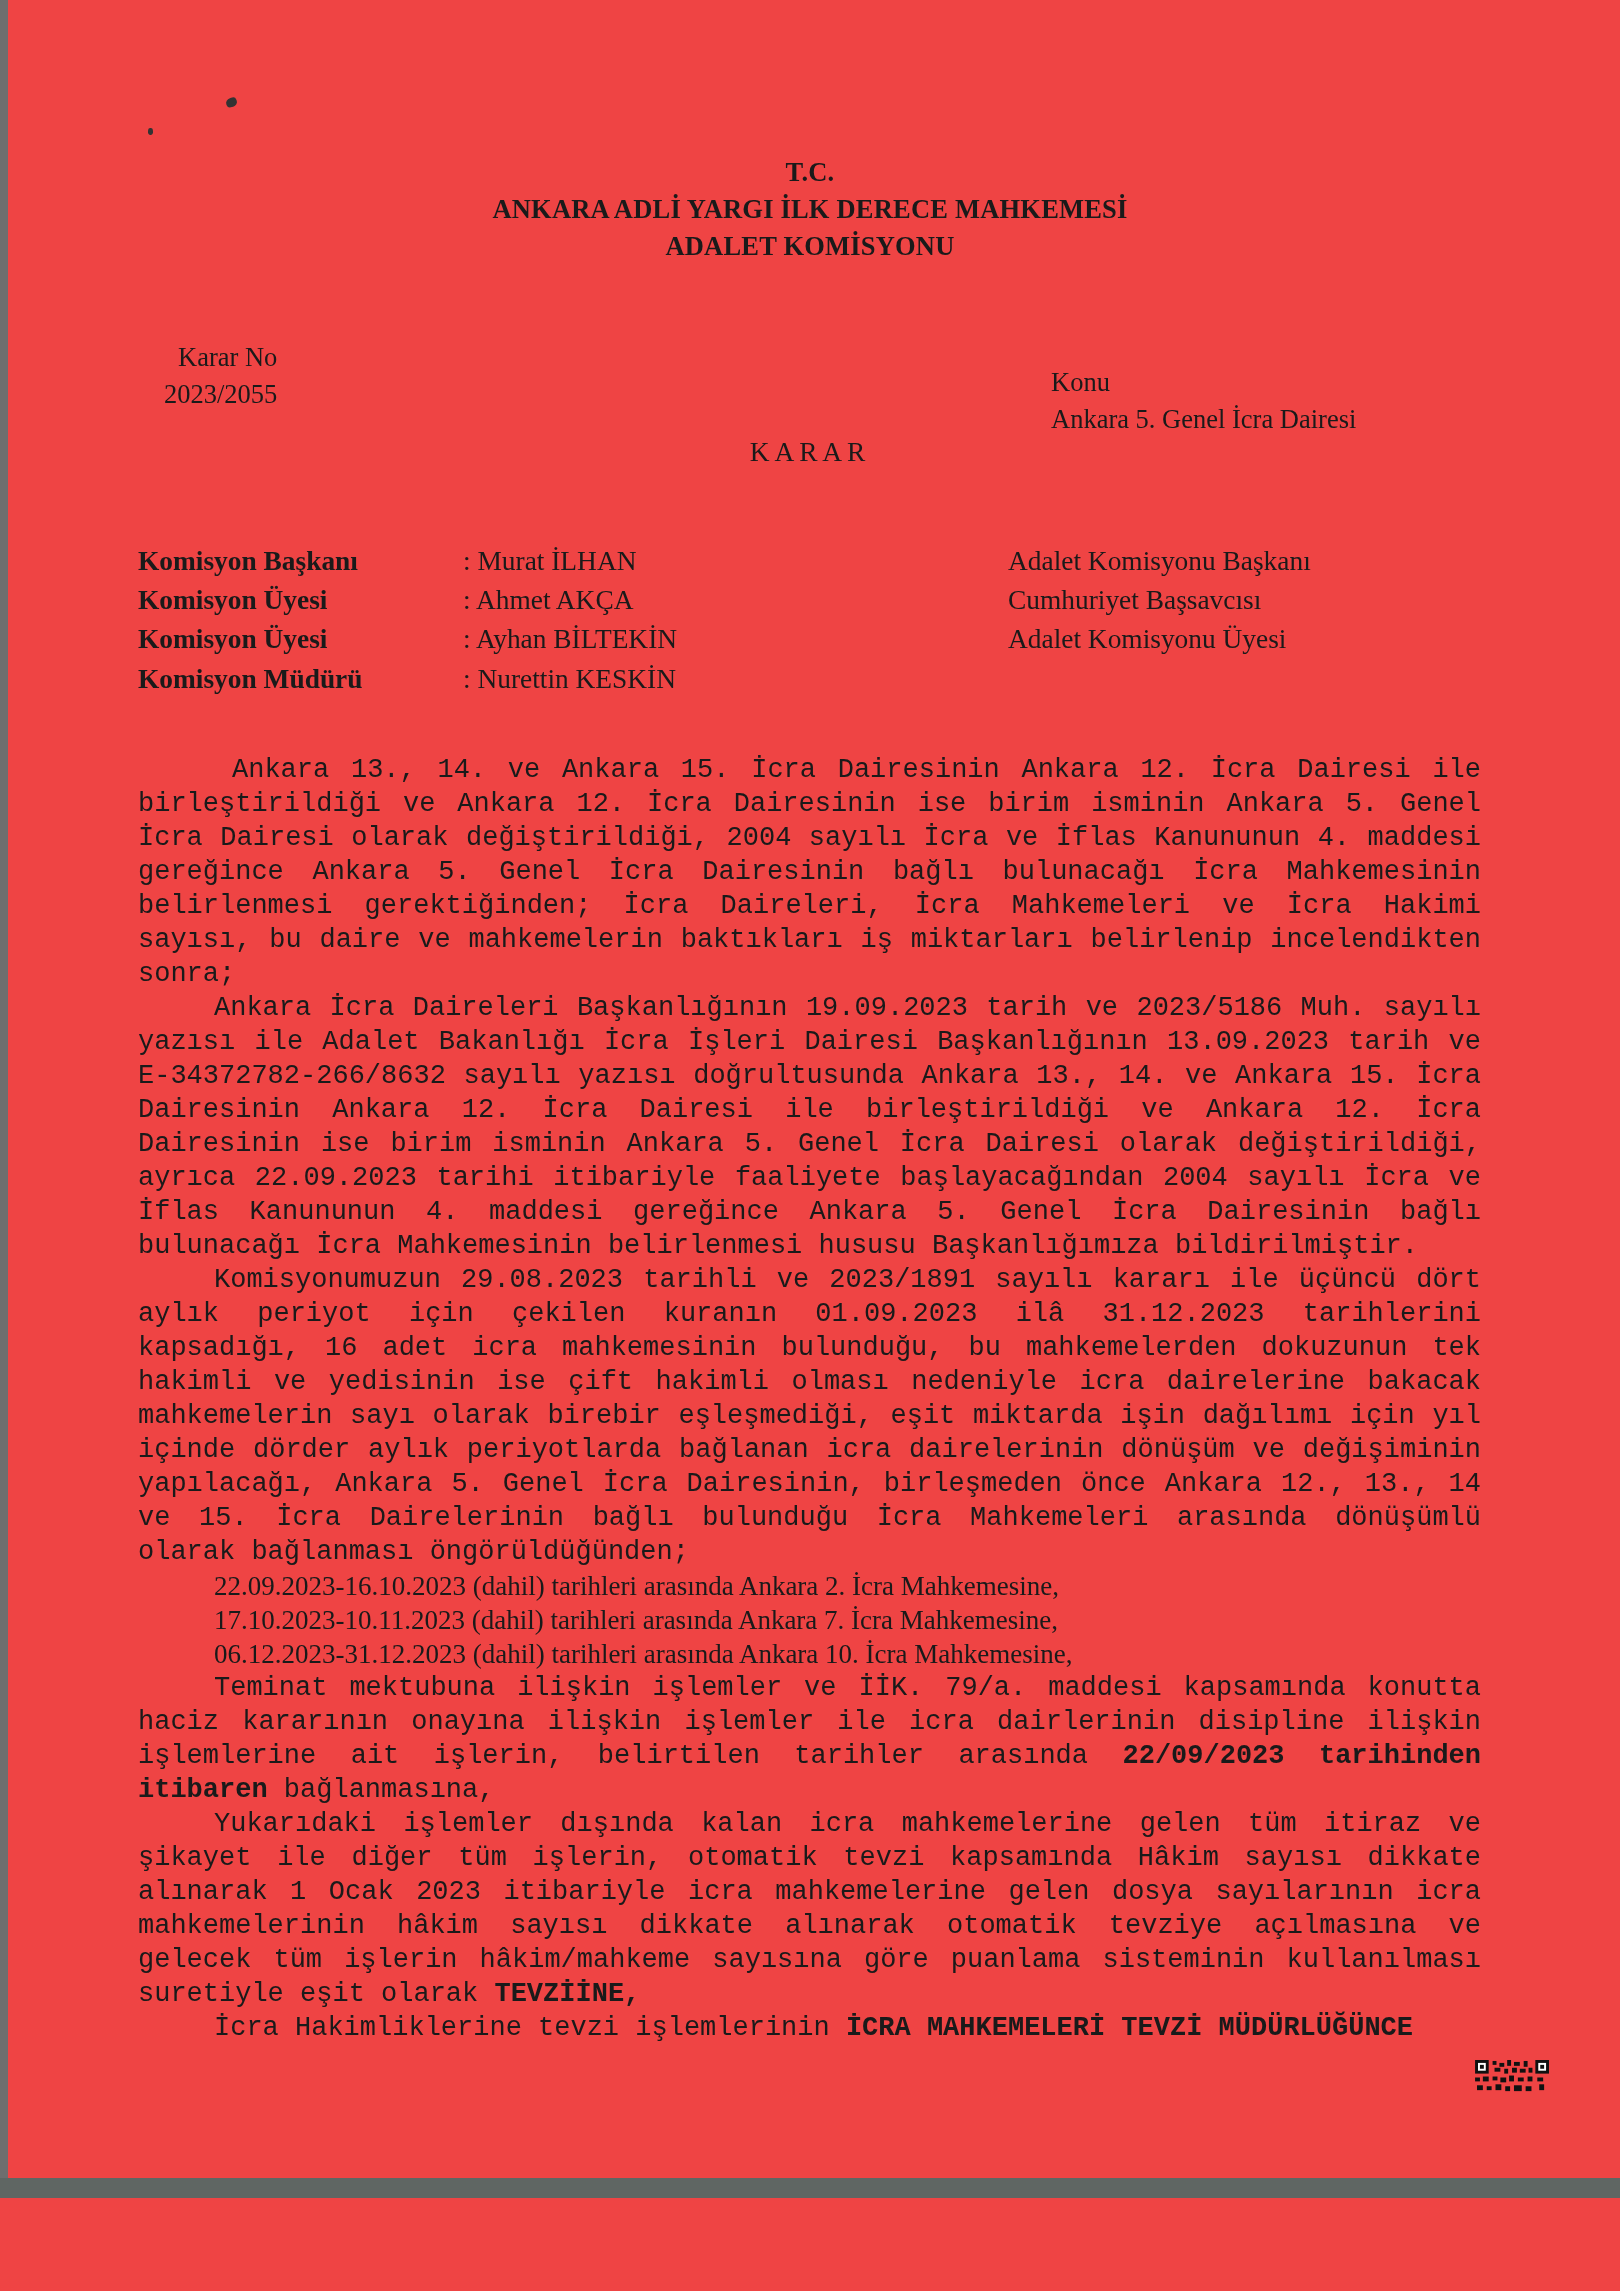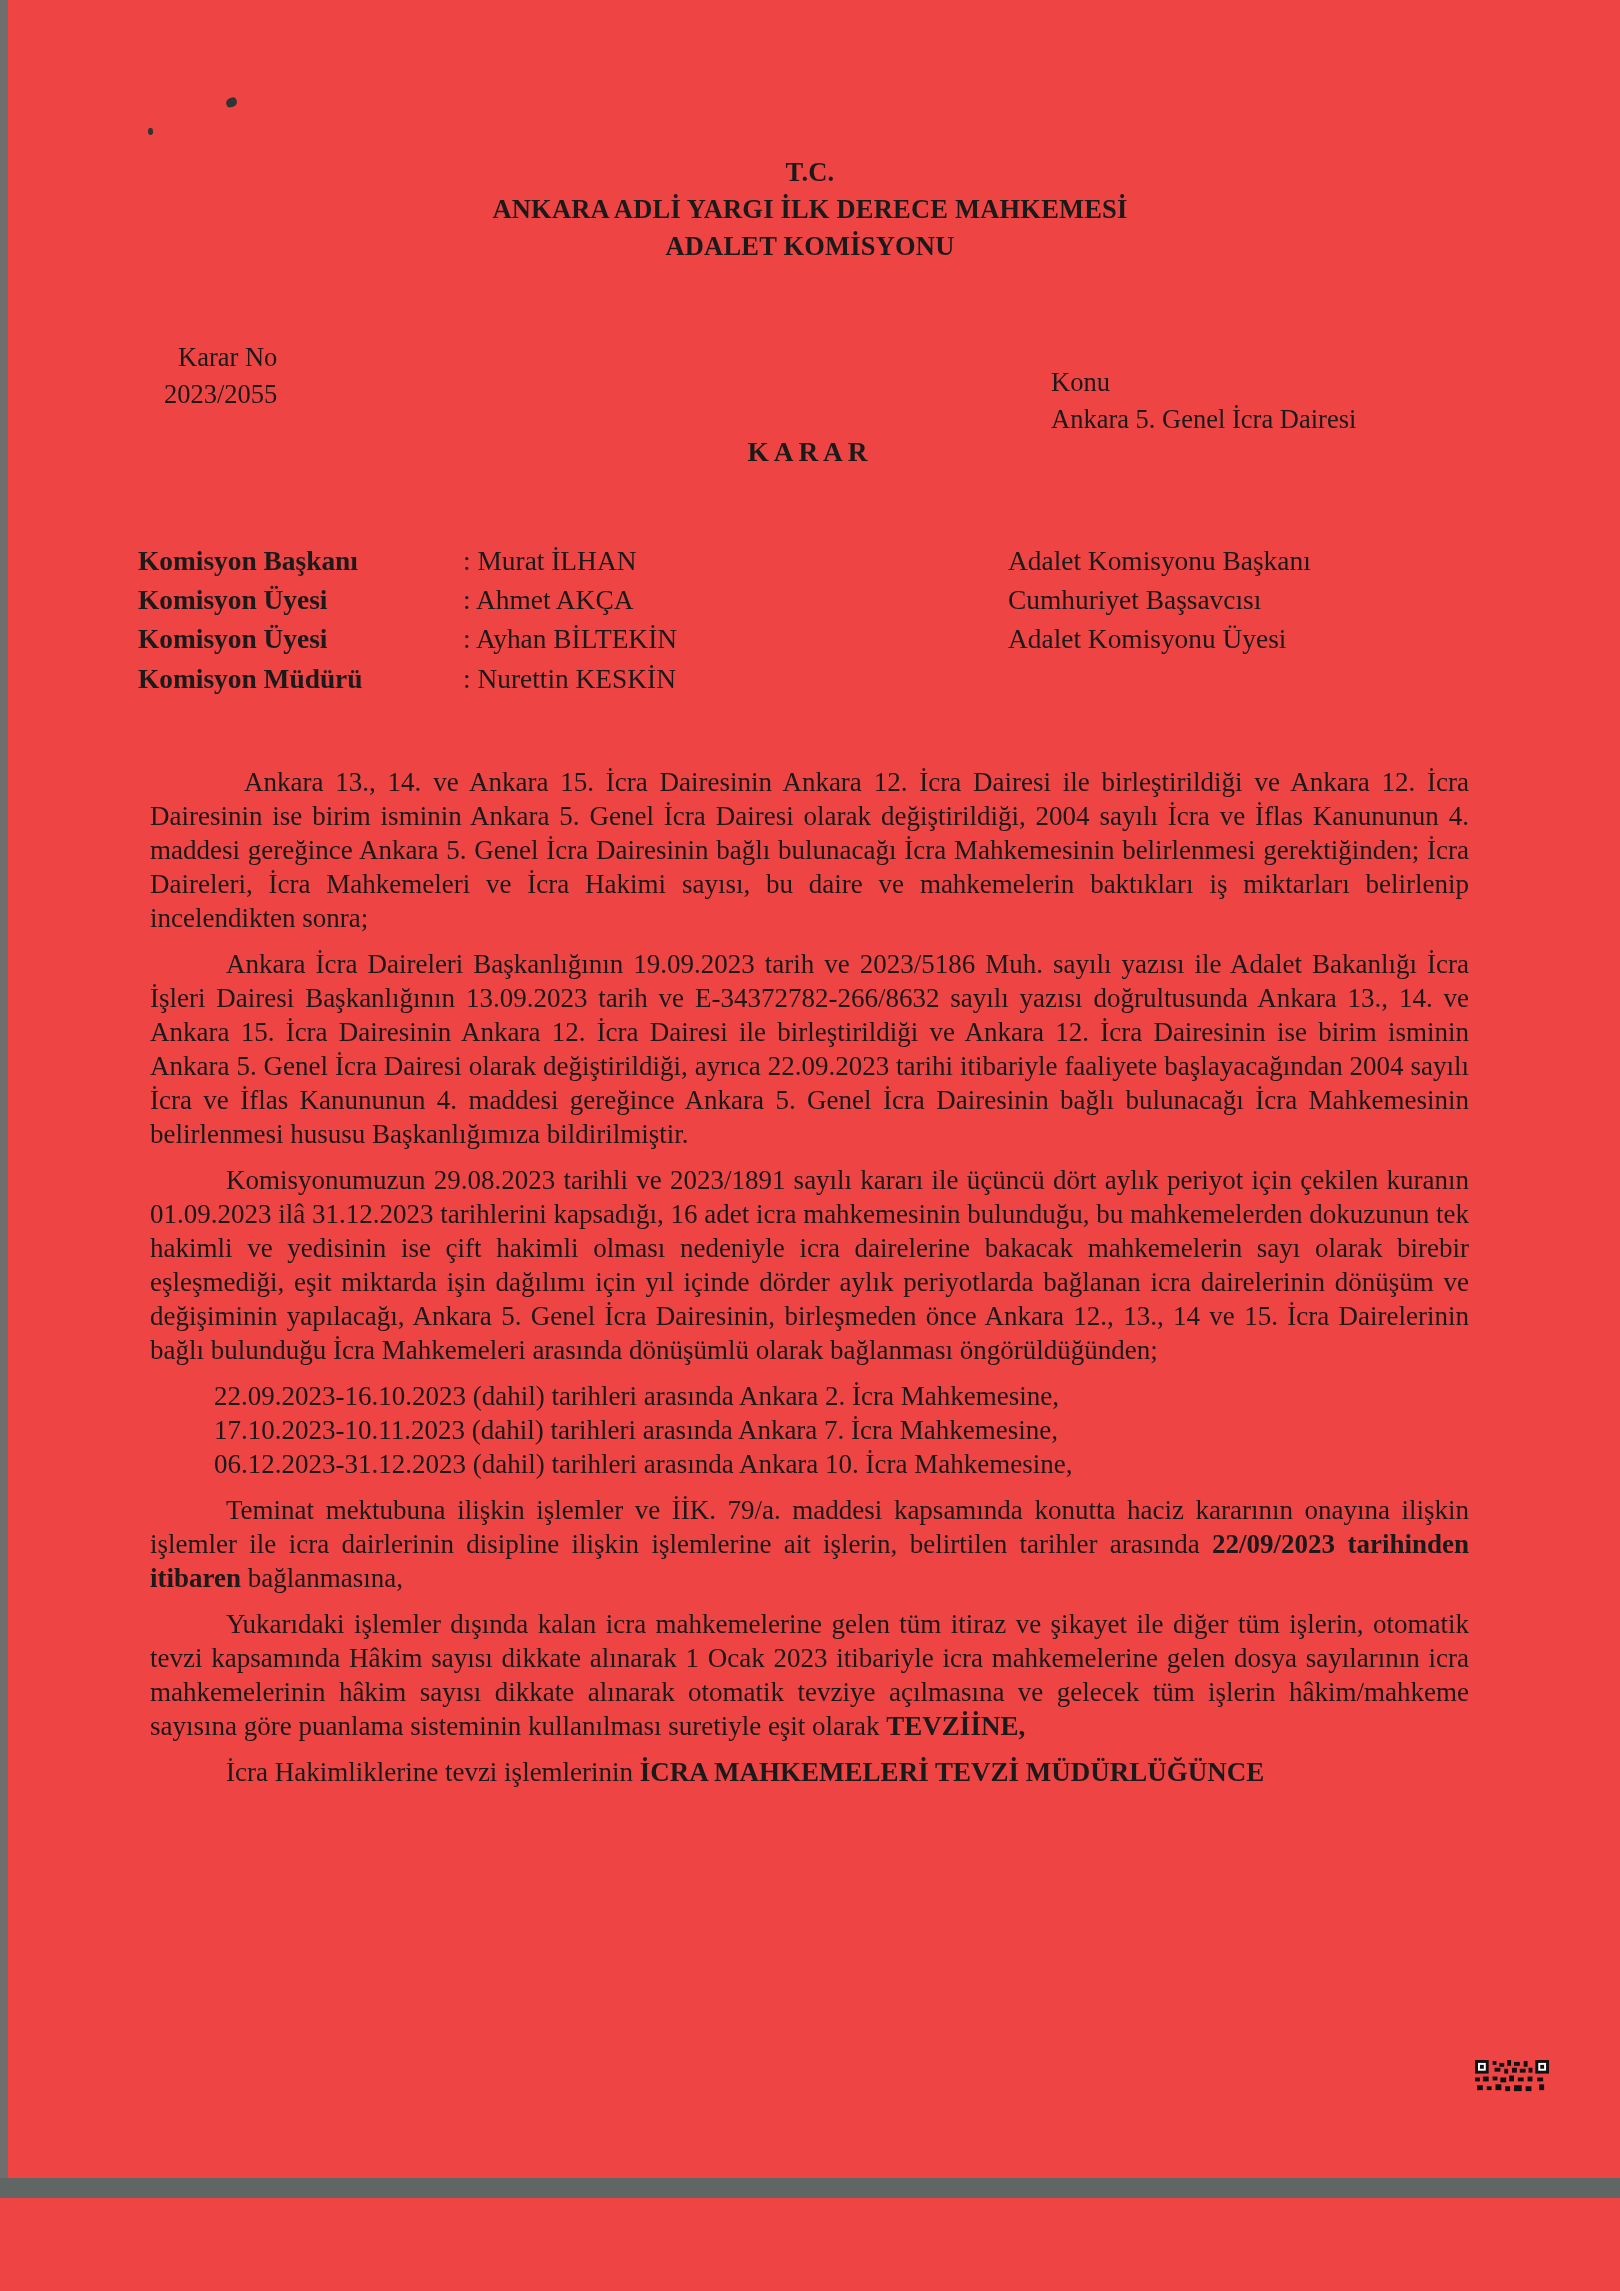--- a/index.html
+++ b/index.html
@@ -13,30 +13,30 @@
 
   .header { position: absolute; left: 0; width: 1620px; text-align: center; font-weight: bold; font-size: 26.5px; letter-spacing: 0.2px; }
   .hdr1 { top: 157px; }
   .hdr2 { top: 194px; }
   .hdr3 { top: 231px; }
 
   .meta { position: absolute; font-size: 26.5px; line-height: 37px; }
   .meta-left { left: 164px; top: 339px; text-align: right; }
   .meta-right { left: 1051px; top: 333px; margin-top: 31px; }
 
-  .karar-title { position: absolute; left: 0; width: 1620px; top: 437px; text-align: center; font-weight: bold; font-size: 27.4px; letter-spacing: 4.9px; }
+  .karar-title { position: absolute; left: 0; width: 1620px; top: 437px; text-align: center; font-weight: normal; font-size: 27.4px; letter-spacing: 4.9px; }
 
   .members { position: absolute; left: 138px; top: 546px; font-size: 27.4px; }
   .member-row { position: absolute; left: 0; height: 39px; white-space: nowrap; }
   .member-role { position: absolute; left: 0; font-weight: bold; }
   .member-name { position: absolute; left: 325px; }
   .member-title { position: absolute; left: 870px; }
 
   .body { position: absolute; left: 138px; top: 753px; width: 1343px; font-size: 27px; line-height: 34px; }
-  .para { text-align: justify; margin: 12px; }
+  .para { text-align: justify; margin: 0; font-family: Liberation Mono, monospace; }
   .indent { text-indent: 94px; }
   .indent-small { padding-left: 76px; }
   .karar-label { font-weight: bold; letter-spacing: 3.9px; padding-left: 76px; }
   .karar-label span { border-bottom: 2.9px solid #1a1a1a; }
   .bold { font-weight: bold; }
   .first-karar-line { text-indent: 76px; }
 
   .qr { position: absolute; left: 1475px; top: 2060px; width: 76px; height: 35px; }
 </style>
 </head>

